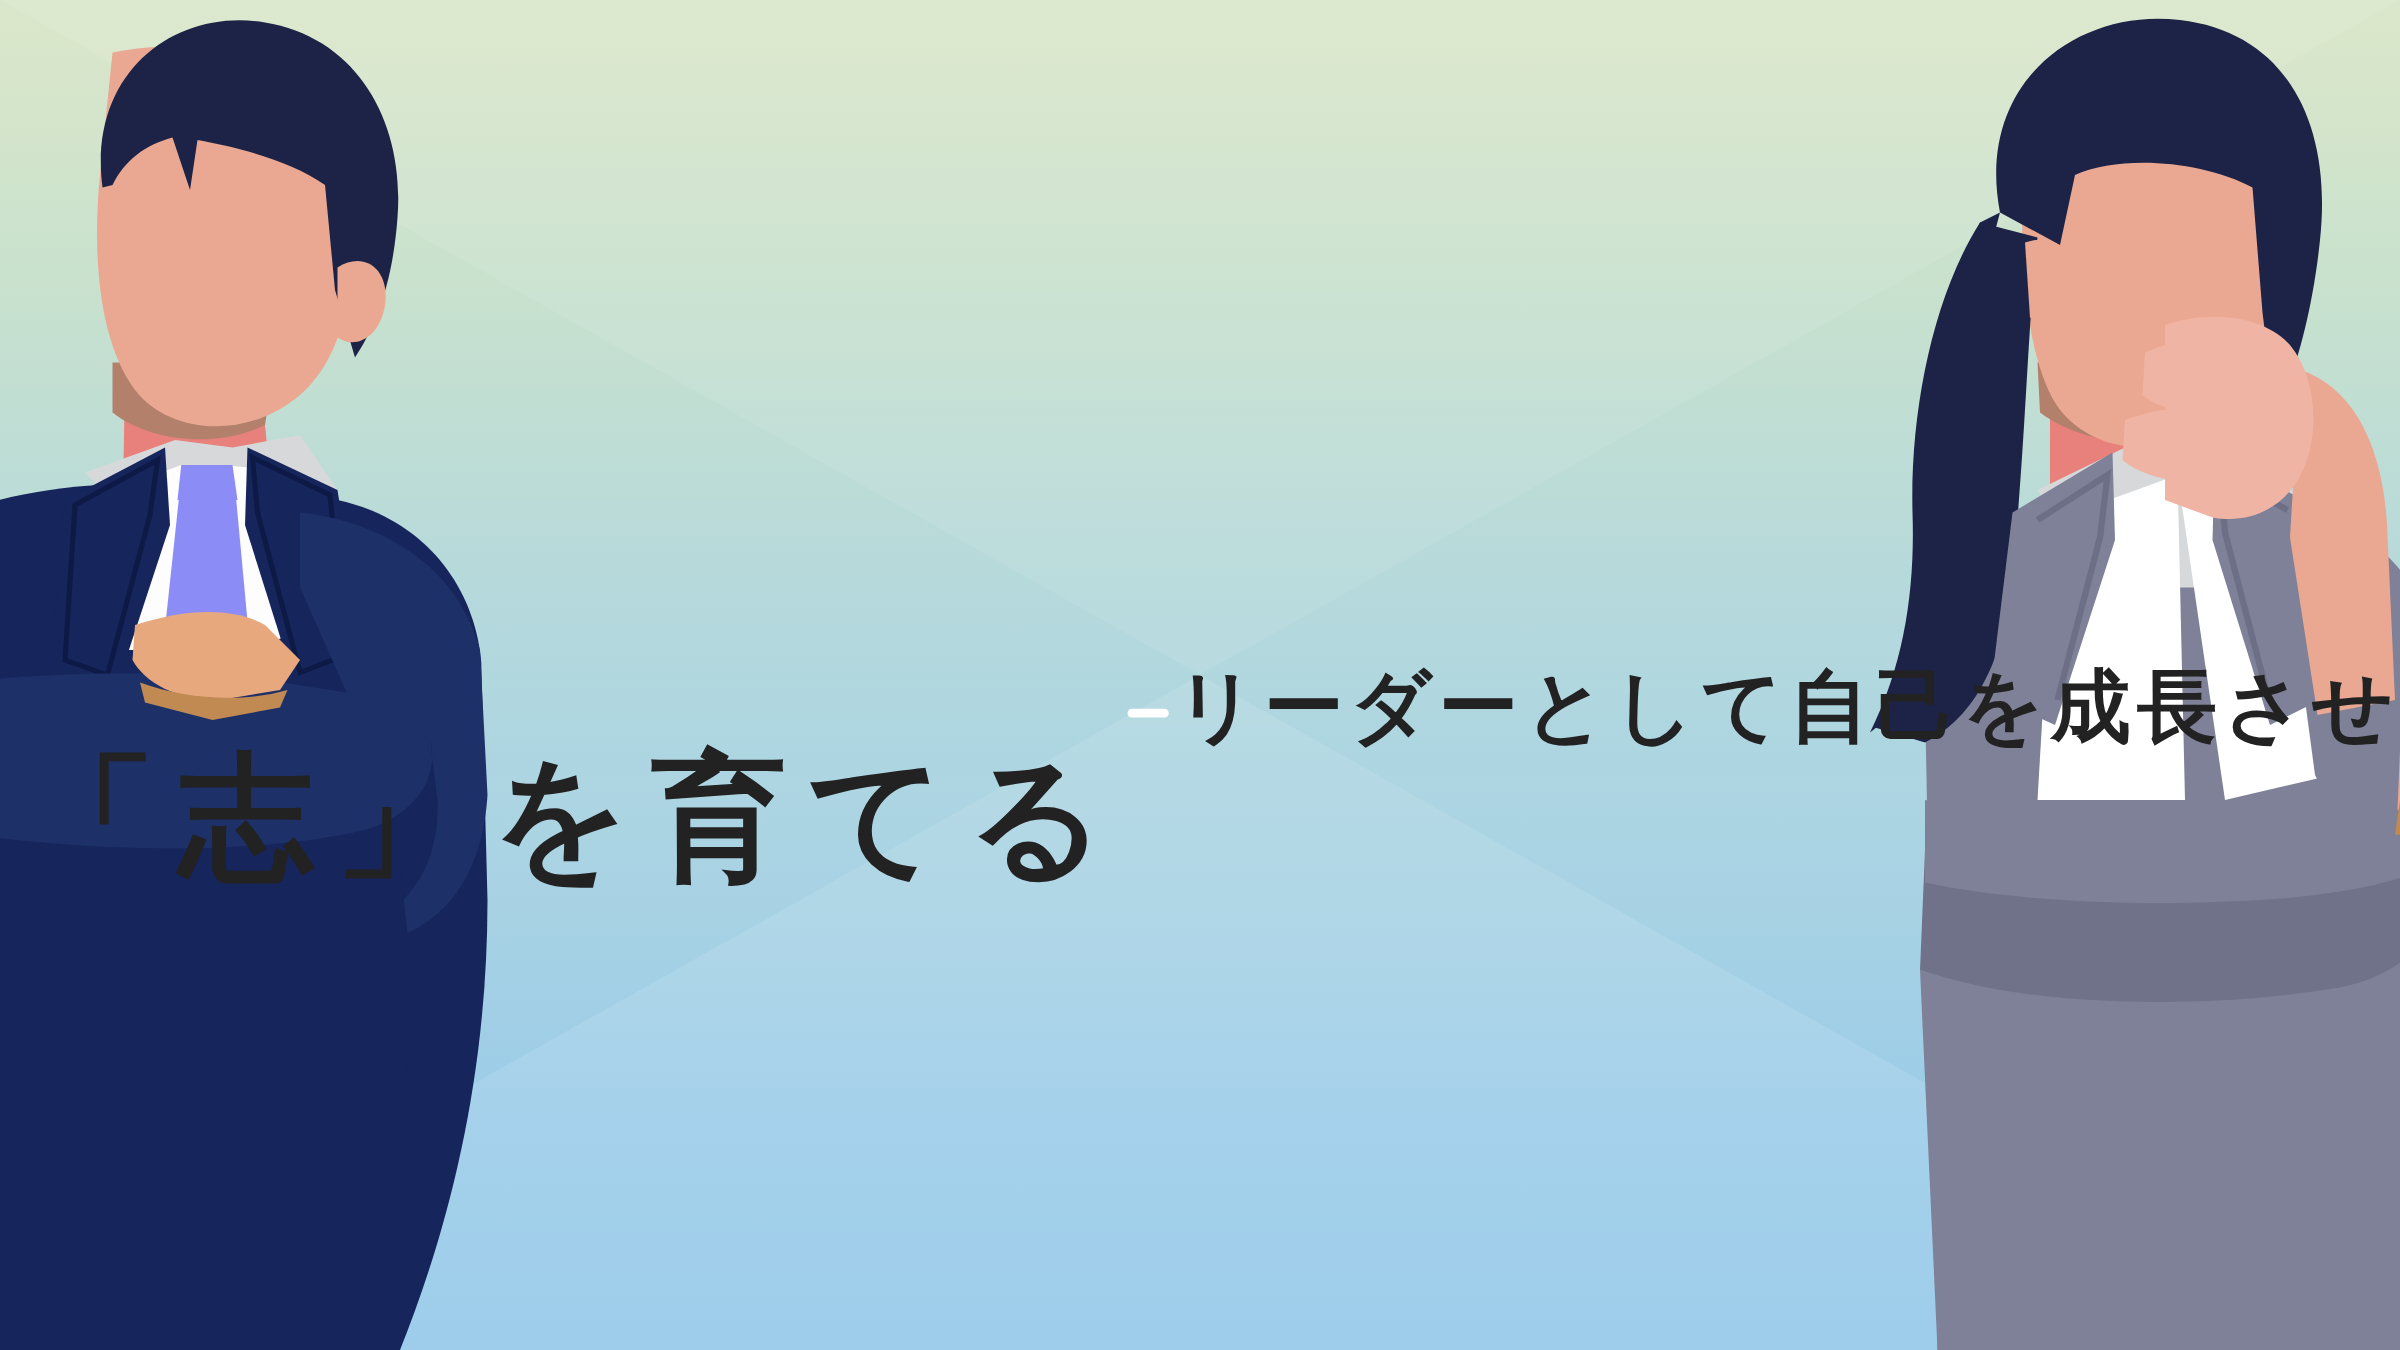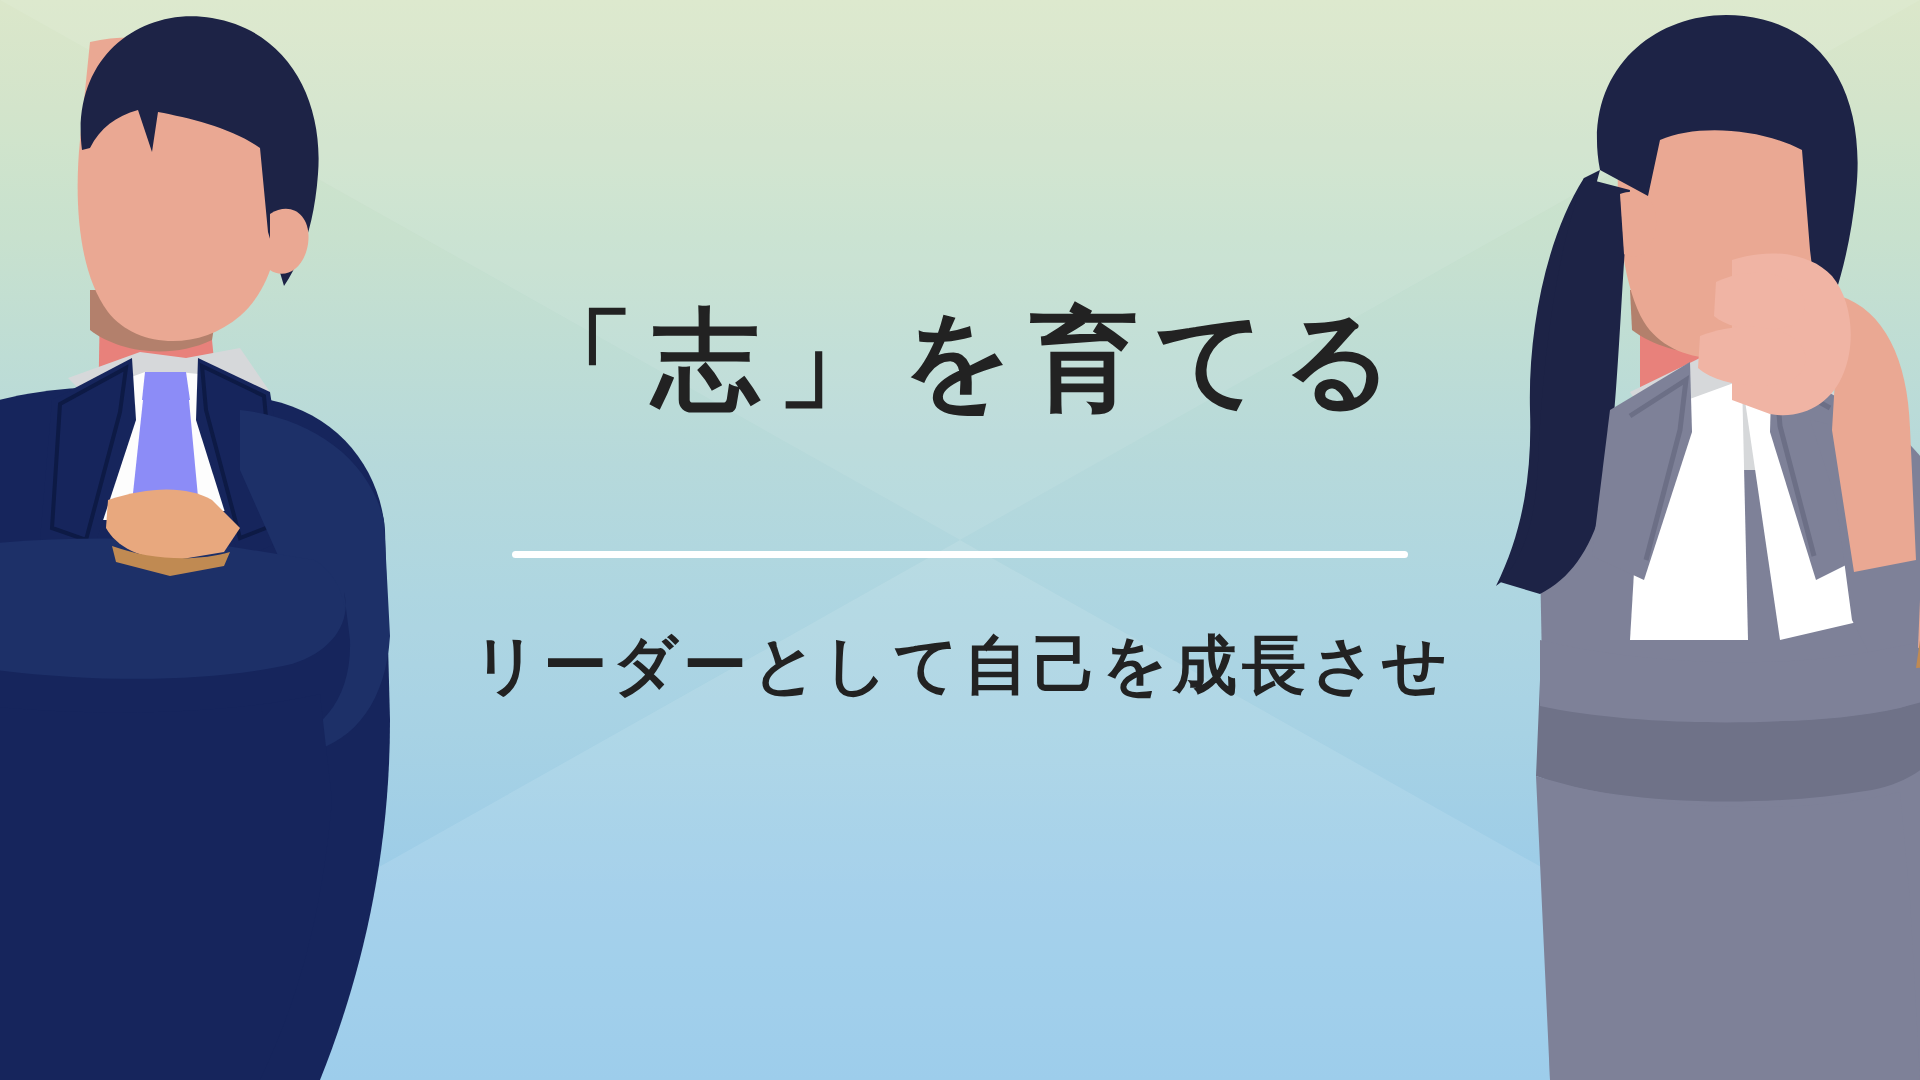--- a/index.html
+++ b/index.html
@@ -44,21 +44,20 @@
   .ray svg { display: block; width: 1920px; height: 1080px; }
 
   
   .center-block {
     position: absolute;
     left: 0;
     right: 0;
     top: 0;
     height: 1080px;
     display: flex;
-    flex-direction: column;
     align-items: center;
     justify-content: flex-start;
     z-index: 6;
     pointer-events: none;
   }
 
   .headline {
     margin-top: 302px;
     color: #222222;
     font-size: 108px;

